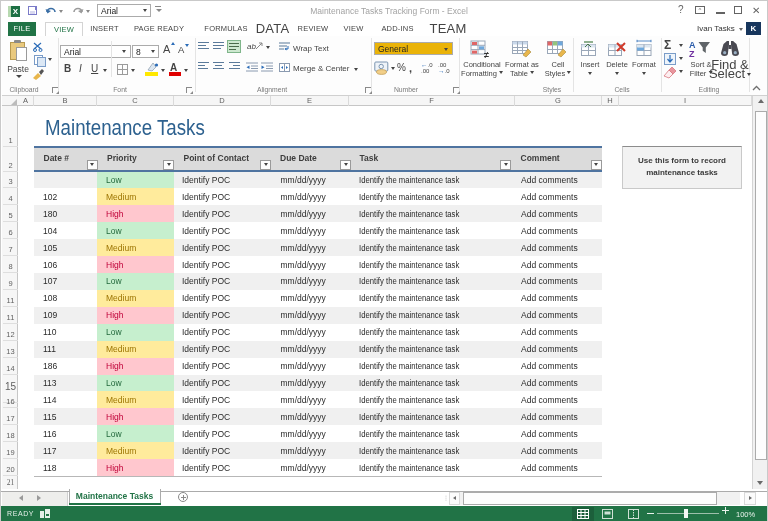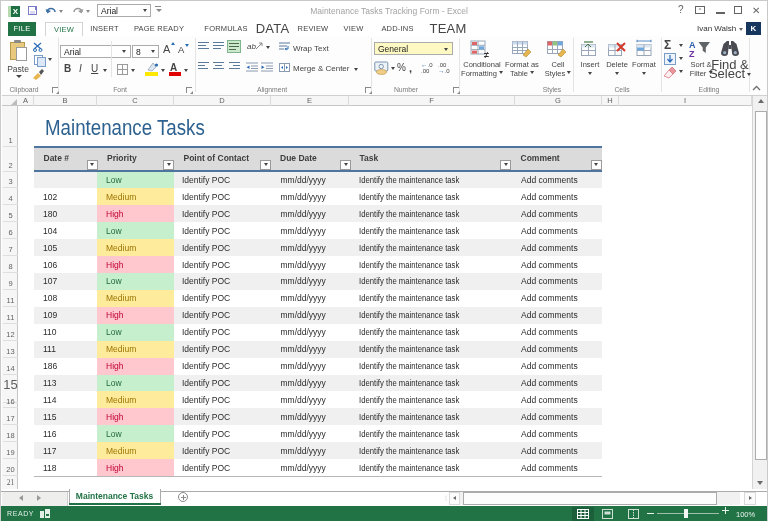--- a/index.html
+++ b/index.html
@@ -44,21 +44,21 @@
 <div class="t" style="left:7px;top:20.5px;width:28px;height:14px;background:#217346;color:#fff;font-size:7.5px;display:flex;align-items:center;justify-content:center;letter-spacing:0.3px;">FILE</div>
 <div class="t" style="left:44px;top:20.5px;width:38px;height:14.5px;background:#fff;border:1px solid #d4d4d4;border-bottom:none;box-sizing:border-box;color:#217346;font-size:7.5px;display:flex;align-items:center;justify-content:center;letter-spacing:0.2px;">VIEW</div>
 <div style="position:absolute;left:103.5px;top:22px;transform:translateX(-50%);font-size:7.5px;color:#444;white-space:nowrap;letter-spacing:0.2px;line-height:11px;">INSERT</div>
     <div style="position:absolute;left:158px;top:22px;transform:translateX(-50%);font-size:7.5px;color:#444;white-space:nowrap;letter-spacing:0.2px;line-height:11px;">PAGE READY</div>
     <div style="position:absolute;left:225px;top:22px;transform:translateX(-50%);font-size:7.5px;color:#444;white-space:nowrap;letter-spacing:0.2px;line-height:11px;">FORMULAS</div>
     <div style="position:absolute;left:271.5px;top:22px;transform:translateX(-50%);font-size:13px;color:#444;white-space:nowrap;letter-spacing:0.2px;line-height:11px;">DATA</div>
     <div style="position:absolute;left:312px;top:22px;transform:translateX(-50%);font-size:7.5px;color:#444;white-space:nowrap;letter-spacing:0.2px;line-height:11px;">REVIEW</div>
     <div style="position:absolute;left:352.5px;top:22px;transform:translateX(-50%);font-size:7.5px;color:#444;white-space:nowrap;letter-spacing:0.2px;line-height:11px;">VIEW</div>
     <div style="position:absolute;left:396.5px;top:22px;transform:translateX(-50%);font-size:7.5px;color:#444;white-space:nowrap;letter-spacing:0.2px;line-height:11px;">ADD-INS</div>
     <div style="position:absolute;left:447px;top:22px;transform:translateX(-50%);font-size:13px;color:#444;white-space:nowrap;letter-spacing:0.2px;line-height:11px;">TEAM</div>
-<div class="t" style="left:696px;top:22.5px;font-size:8px;color:#333;">Ivan Walsh</div>
+<div class="t" style="left:696px;top:22.5px;font-size:8px;color:#333;">Ivan Tasks</div>
 <div class="t" style="left:737.5px;top:26.5px;width:0;height:0;border-left:2.5px solid transparent;border-right:2.5px solid transparent;border-top:3px solid #666;"></div>
 <div class="t" style="left:745px;top:21px;width:15px;height:13px;background:#17365d;color:#fff;font-size:8px;font-weight:bold;display:flex;align-items:center;justify-content:center;">K</div>
 
 <div class="t" style="left:1px;top:34.5px;width:766px;height:60px;background:#fdfdfd;border-bottom:1px solid #d0d0d0;box-sizing:border-box;"></div>
 <div style="position:absolute;left:23px;top:84.5px;transform:translateX(-50%);font-size:6.8px;color:#7a7a7a;white-space:nowrap;">Clipboard</div>
     <div style="position:absolute;left:119px;top:84.5px;transform:translateX(-50%);font-size:6.8px;color:#7a7a7a;white-space:nowrap;">Font</div>
     <div style="position:absolute;left:271px;top:84.5px;transform:translateX(-50%);font-size:6.8px;color:#7a7a7a;white-space:nowrap;">Alignment</div>
     <div style="position:absolute;left:405px;top:84.5px;transform:translateX(-50%);font-size:6.8px;color:#7a7a7a;white-space:nowrap;">Number</div>
     <div style="position:absolute;left:551px;top:84.5px;transform:translateX(-50%);font-size:6.8px;color:#7a7a7a;white-space:nowrap;">Styles</div>
     <div style="position:absolute;left:621px;top:84.5px;transform:translateX(-50%);font-size:6.8px;color:#7a7a7a;white-space:nowrap;">Cells</div>
@@ -181,21 +181,21 @@
       <path d="M0.5 3.5 L3.5 5.2 L0.5 7 Z" fill="#2b6cb8"></path>
     </svg>
 <svg class="t" style="left:278px;top:62px;" width="11" height="9" viewBox="0 0 11 9">
       <rect x="0.5" y="0.5" width="10" height="8" fill="#fff" stroke="#8a9ab0"></rect>
       <line x1="5.5" y1="0.5" x2="5.5" y2="8.5" stroke="#8a9ab0"></line>
       <path d="M2 4.5 L4 3 V6 Z M9 4.5 L7 3 V6 Z" fill="#2b6cb8"></path>
     </svg>
 <div class="t" style="left:292px;top:63px;font-size:8px;color:#444;">Merge &amp; Center</div>
 <div class="t" style="left:353px;top:67px;width:0;height:0;border-left:2.5px solid transparent;border-right:2.5px solid transparent;border-top:3px solid #444;"></div>
 
-<div class="t" style="left:373px;top:40.5px;width:79px;height:13.5px;border:1px solid #ababab;background:#fef9c3;box-sizing:border-box;">
+<div class="t" style="left:373px;top:40.5px;width:79px;height:13.5px;border:1px solid #ababab;background:#eab308;box-sizing:border-box;">
   <span style="position:absolute;left:3px;top:1.5px;font-size:8.5px;color:#222;">General</span>
   <span style="position:absolute;right:4px;top:5px;width:0;height:0;border-left:2.5px solid transparent;border-right:2.5px solid transparent;border-top:3px solid #444;"></span>
 </div>
 <svg class="t" style="left:373px;top:60px;" width="16" height="14" viewBox="0 0 16 14">
       <rect x="0.8" y="1" width="13" height="9" rx="1" fill="#eef3f8" stroke="#7a94b0"></rect>
       <circle cx="7.2" cy="5.5" r="2.2" fill="none" stroke="#7a94b0"></circle>
       <ellipse cx="7.5" cy="11" rx="5" ry="2.4" fill="#f2cf88" stroke="#bb9850" stroke-width="0.7"></ellipse>
     </svg>
 <div class="t" style="left:390px;top:66px;width:0;height:0;border-left:2.5px solid transparent;border-right:2.5px solid transparent;border-top:3px solid #444;"></div>
 <div class="t" style="left:396px;top:61px;font-size:10px;color:#444;">%</div>
@@ -320,21 +320,21 @@
     <div style="position:absolute;left:2px;top:204.34px;width:15px;height:16.92px;border-bottom:1px solid #dedede;box-sizing:border-box;display:flex;align-items:flex-end;justify-content:center;font-size:7.5px;color:#5f5f5f;padding-bottom:1px;">5</div>
     <div style="position:absolute;left:2px;top:221.26px;width:15px;height:16.92px;border-bottom:1px solid #dedede;box-sizing:border-box;display:flex;align-items:flex-end;justify-content:center;font-size:7.5px;color:#5f5f5f;padding-bottom:1px;">6</div>
     <div style="position:absolute;left:2px;top:238.18px;width:15px;height:16.92px;border-bottom:1px solid #dedede;box-sizing:border-box;display:flex;align-items:flex-end;justify-content:center;font-size:7.5px;color:#5f5f5f;padding-bottom:1px;">7</div>
     <div style="position:absolute;left:2px;top:255.10px;width:15px;height:16.92px;border-bottom:1px solid #dedede;box-sizing:border-box;display:flex;align-items:flex-end;justify-content:center;font-size:7.5px;color:#5f5f5f;padding-bottom:1px;">8</div>
     <div style="position:absolute;left:2px;top:272.02px;width:15px;height:16.92px;border-bottom:1px solid #dedede;box-sizing:border-box;display:flex;align-items:flex-end;justify-content:center;font-size:7.5px;color:#5f5f5f;padding-bottom:1px;">9</div>
     <div style="position:absolute;left:2px;top:288.94px;width:15px;height:16.92px;border-bottom:1px solid #dedede;box-sizing:border-box;display:flex;align-items:flex-end;justify-content:center;font-size:7.5px;color:#5f5f5f;padding-bottom:1px;">11</div>
     <div style="position:absolute;left:2px;top:305.86px;width:15px;height:16.92px;border-bottom:1px solid #dedede;box-sizing:border-box;display:flex;align-items:flex-end;justify-content:center;font-size:7.5px;color:#5f5f5f;padding-bottom:1px;">11</div>
     <div style="position:absolute;left:2px;top:322.78px;width:15px;height:16.92px;border-bottom:1px solid #dedede;box-sizing:border-box;display:flex;align-items:flex-end;justify-content:center;font-size:7.5px;color:#5f5f5f;padding-bottom:1px;">12</div>
     <div style="position:absolute;left:2px;top:339.70px;width:15px;height:16.92px;border-bottom:1px solid #dedede;box-sizing:border-box;display:flex;align-items:flex-end;justify-content:center;font-size:7.5px;color:#5f5f5f;padding-bottom:1px;">13</div>
     <div style="position:absolute;left:2px;top:356.62px;width:15px;height:16.92px;border-bottom:1px solid #dedede;box-sizing:border-box;display:flex;align-items:flex-end;justify-content:center;font-size:7.5px;color:#5f5f5f;padding-bottom:1px;">14</div>
-    <div style="position:absolute;left:2px;top:373.54px;width:15px;height:28px;border-bottom:1px solid #dedede;box-sizing:border-box;display:flex;align-items:flex-end;justify-content:center;font-size:13px;color:#5f5f5f;padding-bottom:10px;">15</div>
+    <div style="position:absolute;left:2px;top:373.54px;width:15px;height:28px;border-bottom:1px solid #dedede;box-sizing:border-box;display:flex;align-items:flex-end;justify-content:center;font-size:10px;color:#5f5f5f;padding-bottom:10px;">15</div>
     <div style="position:absolute;left:2px;top:390.46px;width:15px;height:16.92px;border-bottom:1px solid #dedede;box-sizing:border-box;display:flex;align-items:flex-end;justify-content:center;font-size:7.5px;color:#5f5f5f;padding-bottom:1px;">16</div>
     <div style="position:absolute;left:2px;top:407.38px;width:15px;height:16.92px;border-bottom:1px solid #dedede;box-sizing:border-box;display:flex;align-items:flex-end;justify-content:center;font-size:7.5px;color:#5f5f5f;padding-bottom:1px;">17</div>
     <div style="position:absolute;left:2px;top:424.30px;width:15px;height:16.92px;border-bottom:1px solid #dedede;box-sizing:border-box;display:flex;align-items:flex-end;justify-content:center;font-size:7.5px;color:#5f5f5f;padding-bottom:1px;">18</div>
     <div style="position:absolute;left:2px;top:441.22px;width:15px;height:16.92px;border-bottom:1px solid #dedede;box-sizing:border-box;display:flex;align-items:flex-end;justify-content:center;font-size:7.5px;color:#5f5f5f;padding-bottom:1px;">19</div>
     <div style="position:absolute;left:2px;top:458.14px;width:15px;height:16.92px;border-bottom:1px solid #dedede;box-sizing:border-box;display:flex;align-items:flex-end;justify-content:center;font-size:7.5px;color:#5f5f5f;padding-bottom:1px;">20</div>
     <div style="position:absolute;left:2px;top:475.10px;width:15px;height:13.90px;border-bottom:1px solid #dedede;box-sizing:border-box;display:flex;align-items:flex-end;justify-content:center;font-size:7.5px;color:#5f5f5f;padding-bottom:2px;font-family:Liberation Serif, serif;">21</div>
 
 <div class="t" style="left:44px;top:113.5px;font-size:22px;color:#2d618f;transform:scaleX(0.85);transform-origin:0 0;">Maintenance Tasks</div>
 
 <div class="t" style="left:33px;top:144.5px;width:568px;height:26.5px;background:#dbdbdb;border-top:2px solid #4f74a0;border-bottom:2px solid #4f74a0;box-sizing:border-box;"></div>
@@ -502,20 +502,21 @@
 <div style="position:absolute;left:33px;top:458.14px;width:568px;height:16.92px;background:#ffffff;"></div>
     <div style="position:absolute;left:96px;top:458.14px;width:77px;height:16.92px;background:#ffc7ce;"></div>
     <div style="position:absolute;left:42px;top:461.60px;font-size:8.5px;line-height:11px;color:#2a2a2a;white-space:nowrap;">118</div>
     <div style="position:absolute;left:105px;top:461.60px;font-size:8.5px;line-height:11px;color:#c00038;white-space:nowrap;">High</div>
     <div style="position:absolute;left:181px;top:461.60px;font-size:8.5px;line-height:11px;color:#2a2a2a;white-space:nowrap;">Identify POC</div>
     <div style="position:absolute;left:279.5px;top:461.60px;font-size:8.5px;line-height:11px;color:#2a2a2a;white-space:nowrap;">mm/dd/yyyy</div>
     <div style="position:absolute;left:358px;top:461.60px;font-size:8.5px;line-height:11px;color:#2a2a2a;white-space:nowrap;transform:scaleX(0.907);transform-origin:0 50%;">Identify the maintenance task</div>
     <div style="position:absolute;left:520px;top:461.60px;font-size:8.5px;line-height:11px;color:#2a2a2a;white-space:nowrap;">Add comments</div>
 <div class="t" style="left:33px;top:475.1px;width:568px;height:1px;background:#b7b7b7;"></div>
 
+<div class="t" style="left:621px;top:144.5px;width:120px;height:43px;background:#f2f2f2;border:1px solid #c9c9c9;border-top:1px solid #8c8c8c;box-sizing:border-box;display:flex;align-items:center;justify-content:center;text-align:center;font-size:8px;font-weight:bold;color:#3a3a3a;line-height:12px;">Use this form to record<br>maintenance tasks</div>
 
 <div class="t" style="left:751px;top:105px;width:16px;height:382.5px;background:#f1f1f1;border-left:1px solid #d4d4d4;box-sizing:border-box;"></div>
 <div class="t" style="left:753.5px;top:110px;width:12px;height:349px;background:#fdfdfd;border:1px solid #ababab;box-sizing:border-box;"></div>
 <div class="t" style="left:751px;top:477px;width:16px;height:10.5px;display:flex;align-items:center;justify-content:center;">
       <span style="width:0;height:0;border-left:3px solid transparent;border-right:3px solid transparent;border-top:4px solid #6a6a6a;"></span>
     </div>
 
 <div class="t" style="left:0px;top:487.5px;width:768px;height:17px;background:#fff;"></div>
 <div class="t" style="left:0px;top:490px;width:768px;height:1px;background:#ababab;"></div>
 <div class="t" style="left:1px;top:490.5px;width:66px;height:14px;background:#eeeeec;border-right:1px solid #d0d0d0;box-sizing:border-box;"></div>

